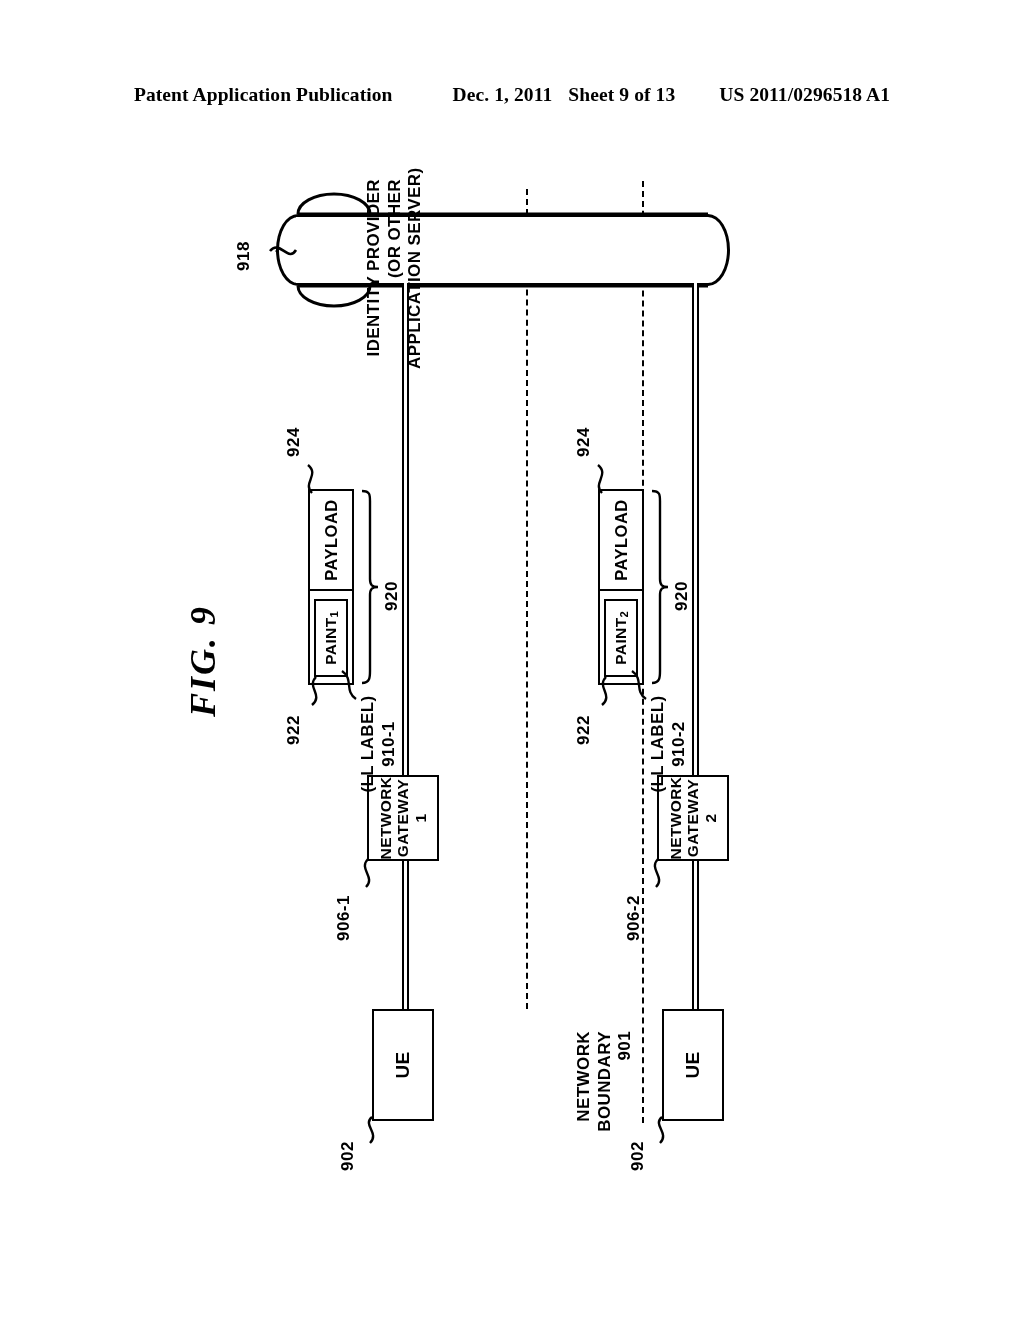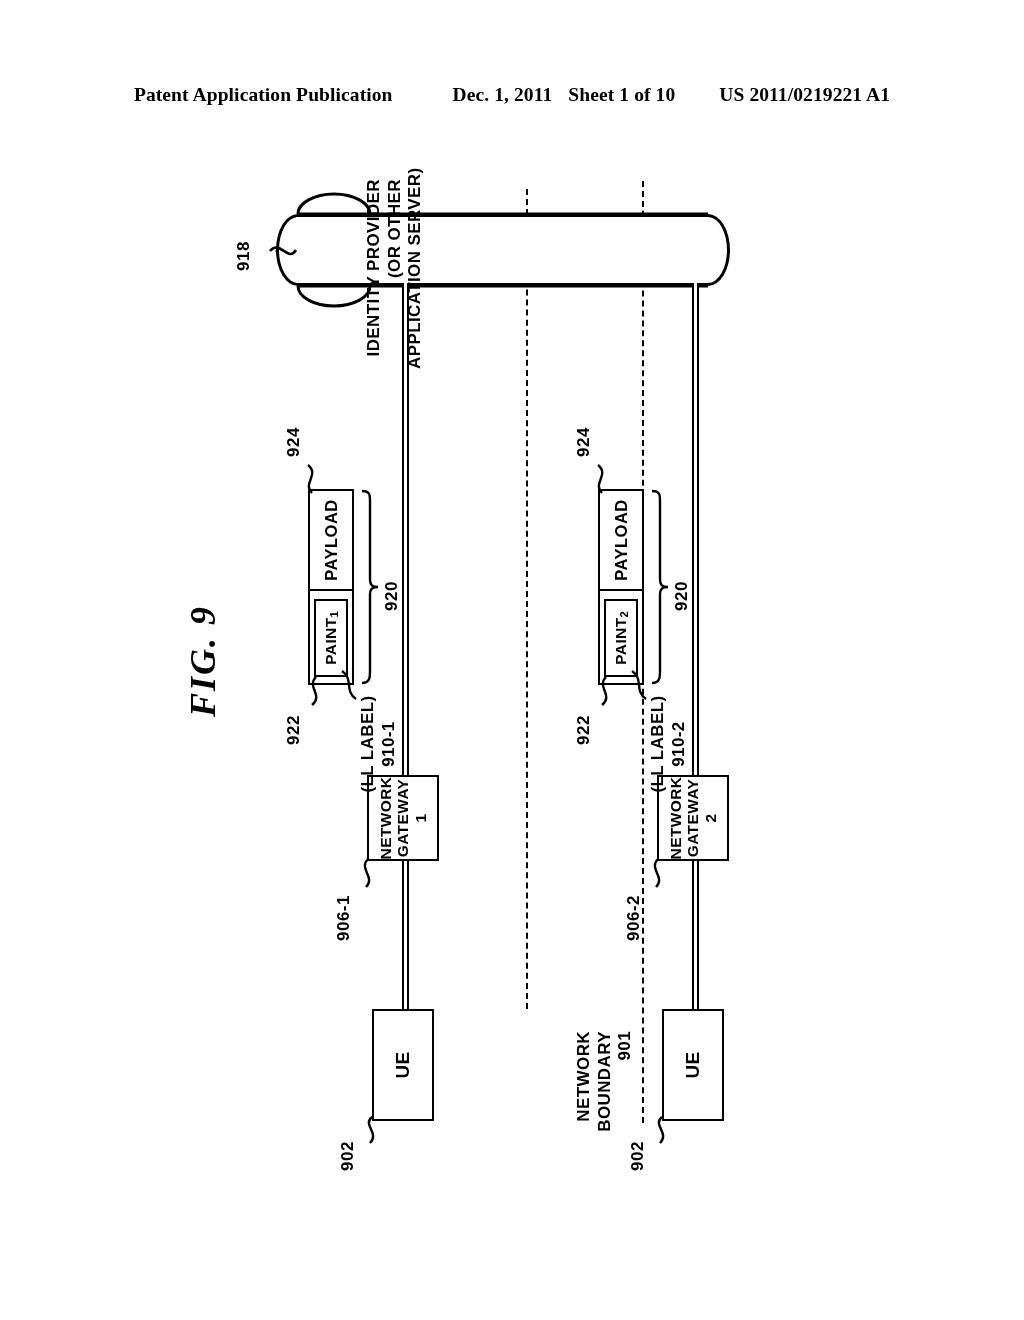--- a/index.html
+++ b/index.html
@@ -131,22 +131,22 @@
     vertical-align: -0.22em;
     letter-spacing: 0;
   }
 </style>
 </head>
 <body>
 
 <div class="page-header">
   <span class="hdr-pub">Patent Application Publication</span>
   <span class="hdr-date">Dec. 1, 2011</span>
-  <span class="hdr-sheet">Sheet 1 of 10</span>
-  <span class="hdr-num">US 2011/0219221 A1</span>
+  <span class="hdr-sheet">Sheet 9 of 13</span>
+  <span class="hdr-num">US 2011/0296518 A1</span>
 </div>
 
 <div id="fig-stage">
   <div id="canvas">
 
     <div class="fig-title" style="left:452px; top:6px;">FIG. 9</div>
 
     <div class="dashed-h" style="left:46px; top:466px; width:942px;"></div>
 
     <div class="dashed-h" style="left:160px; top:350px; width:820px;"></div>

